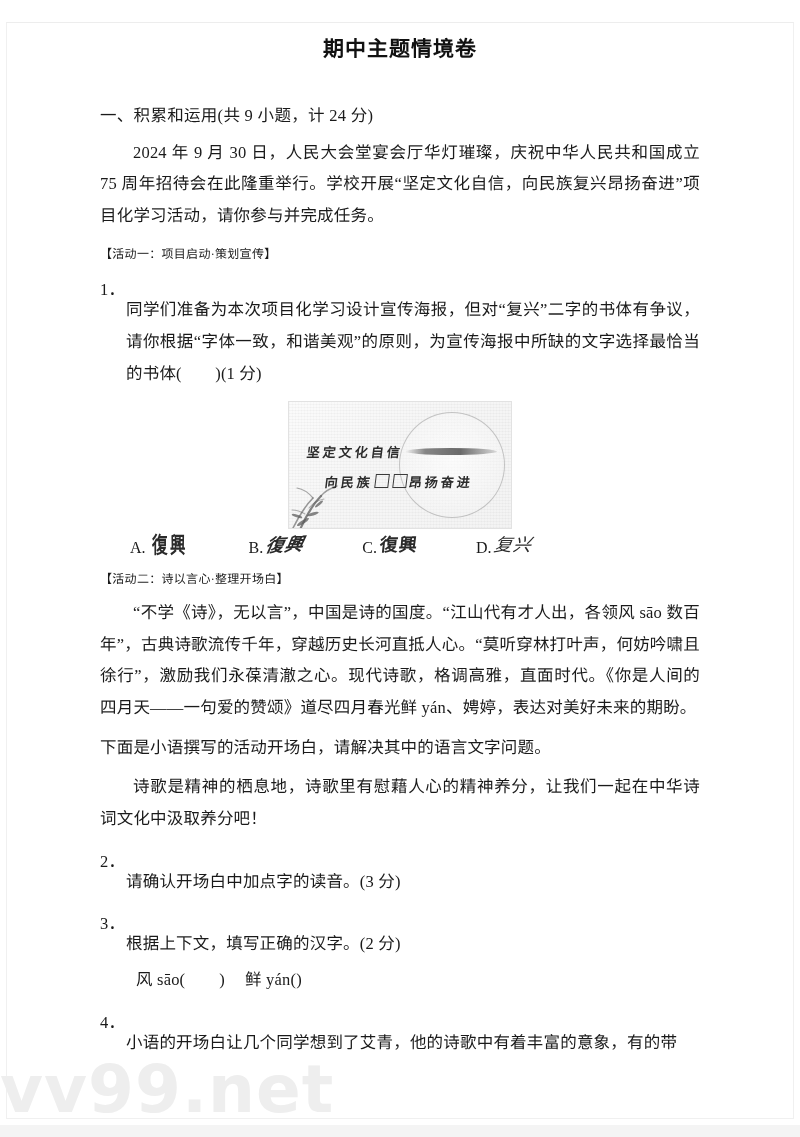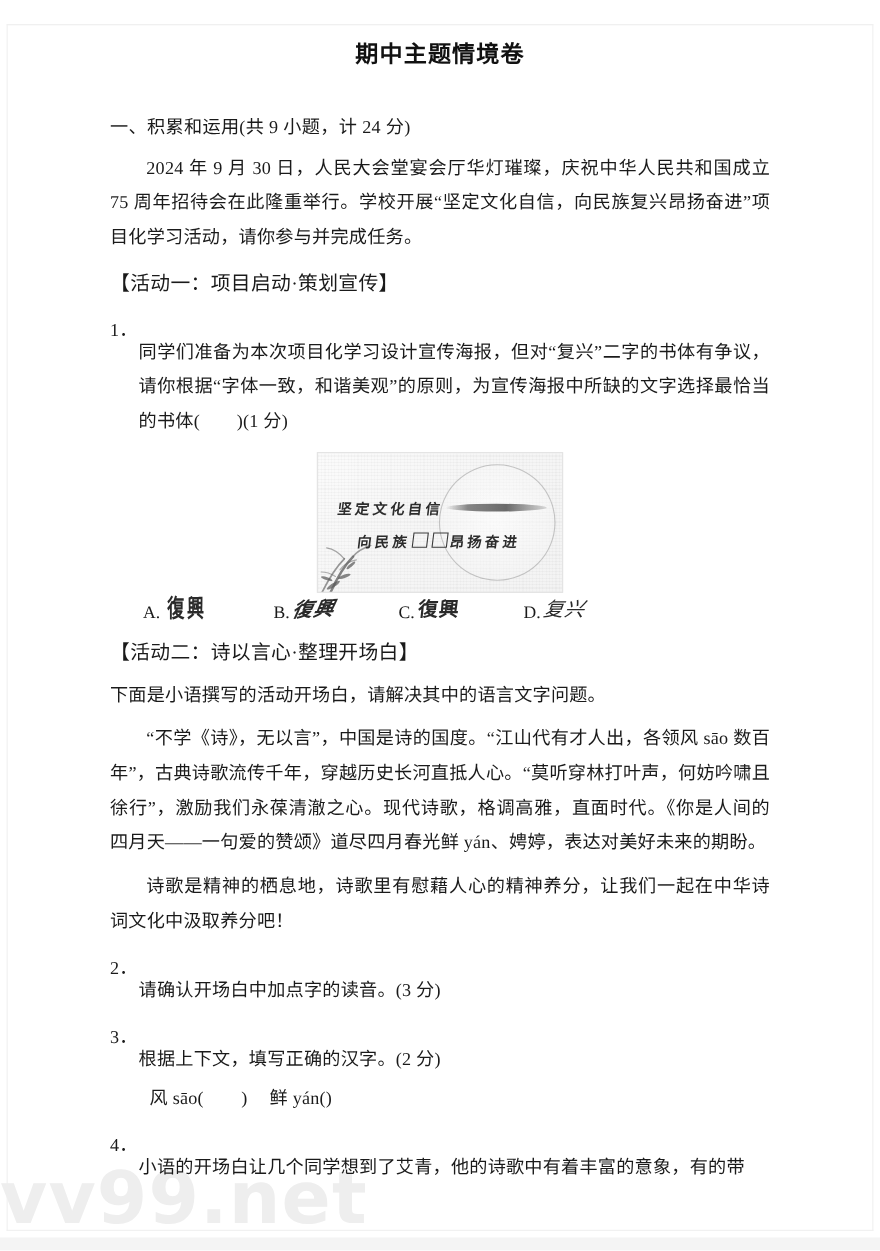--- a/index.html
+++ b/index.html
@@ -79,21 +79,21 @@
     color: #111;
   }
   .section-heading {
     margin: 42px 0 0 0;
     font-size: 16.5px;
     line-height: 1.5;
     letter-spacing: 0.3px;
   }
   .activity-heading {
     margin: 13px 0 0 0;
-    font-size: 18px;
+    font-size: 12px;
     line-height: 1.55;
     letter-spacing: 0.3px;
   }
 
   
   p.body-text {
     margin: 8px 0 0 0;
     font-size: 16.5px;
     line-height: 1.92;
     text-align: justify;
@@ -351,23 +351,23 @@
         <span class="option-glyph script-traditional">復興</span>
       </div>
       <div class="option">
         <span class="option-letter">D.</span>
         <span class="option-glyph script-simplified">复兴</span>
       </div>
     </div>
 
     <div class="activity-heading">【活动二：诗以言心·整理开场白】</div>
 
+    <p class="body-text indent prose">“不学《诗》，无以言”，中国是诗的国度。“江山代有才人出，各领风 sāo 数百年”，古典诗歌流传千年，穿越历史长河直抵人心。“莫听穿林打叶声，何妨吟啸且徐行”，激励我们永葆清澈之心。现代诗歌，格调高雅，直面时代。《你是人间的四月天——一句爱的赞颂》道尽四月春光鲜 yán、娉婷，表达对美好未来的期盼。</p>
+
     <p class="body-text">下面是小语撰写的活动开场白，请解决其中的语言文字问题。</p>
-
-    <p class="body-text indent prose">“不学《诗》，无以言”，中国是诗的国度。“江山代有才人出，各领风 sāo 数百年”，古典诗歌流传千年，穿越历史长河直抵人心。“莫听穿林打叶声，何妨吟啸且徐行”，激励我们永葆清澈之心。现代诗歌，格调高雅，直面时代。《你是人间的四月天——一句爱的赞颂》道尽四月春光鲜 yán、娉婷，表达对美好未来的期盼。</p>
 
     <p class="body-text indent">诗歌是精神的栖息地，诗歌里有慰藉人心的精神养分，让我们一起在中华诗词文化中汲取养分吧！</p>
 
     <div class="question">
       <span class="q-num">2．</span>
       <span class="q-body">请确认开场白中加点字的读音。(3 分)</span>
     </div>
 
 
     <div class="question">

